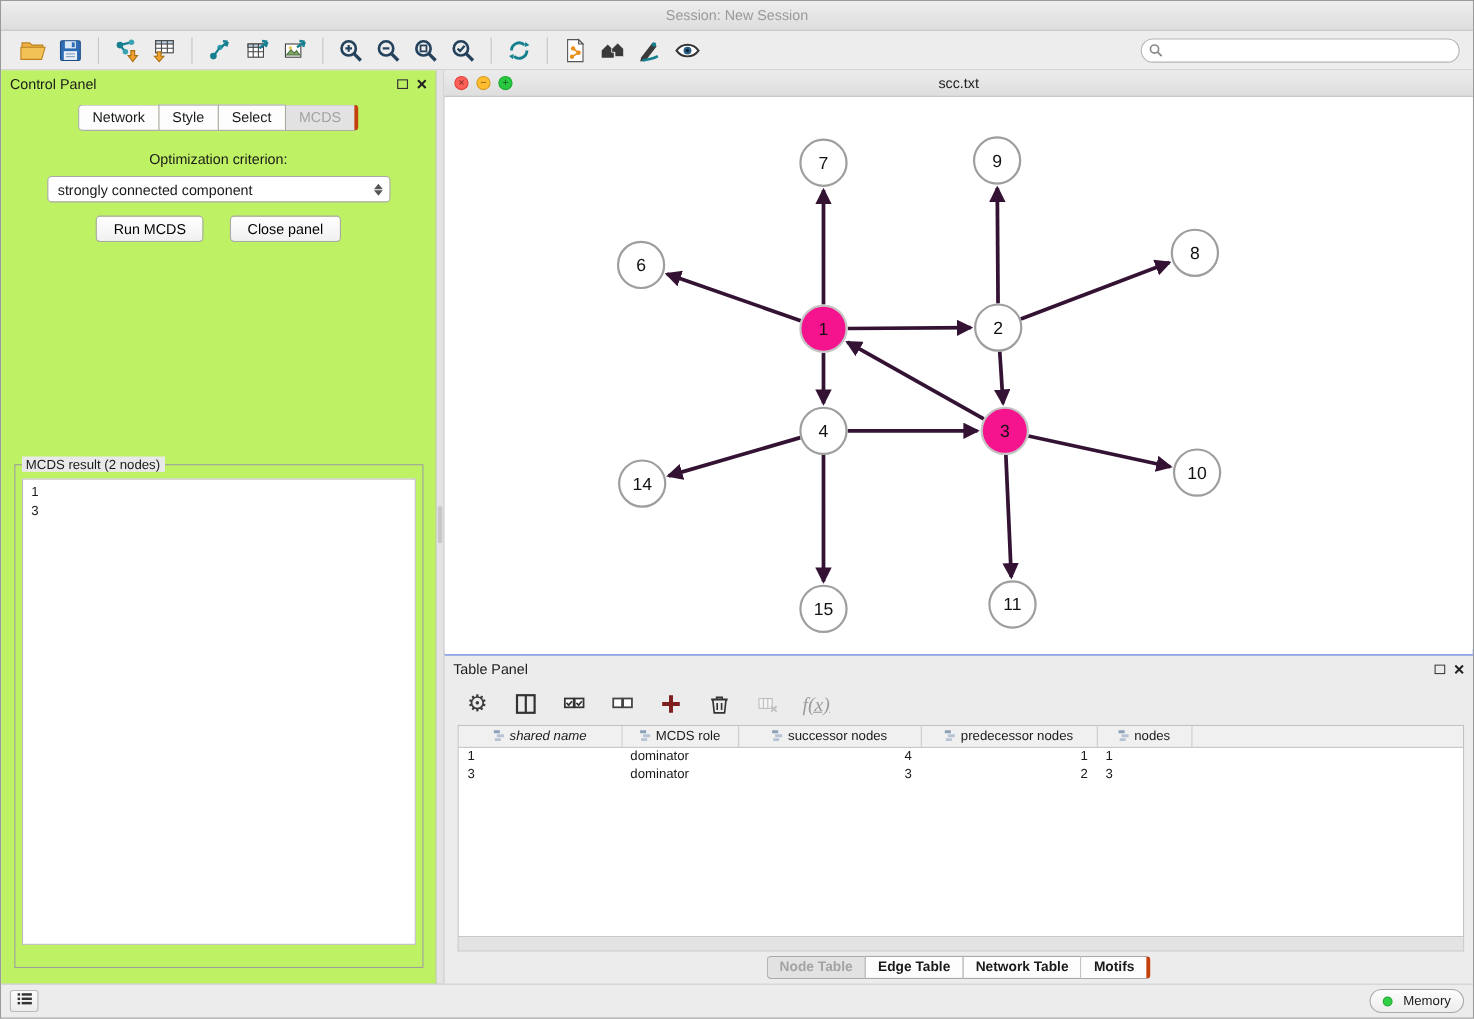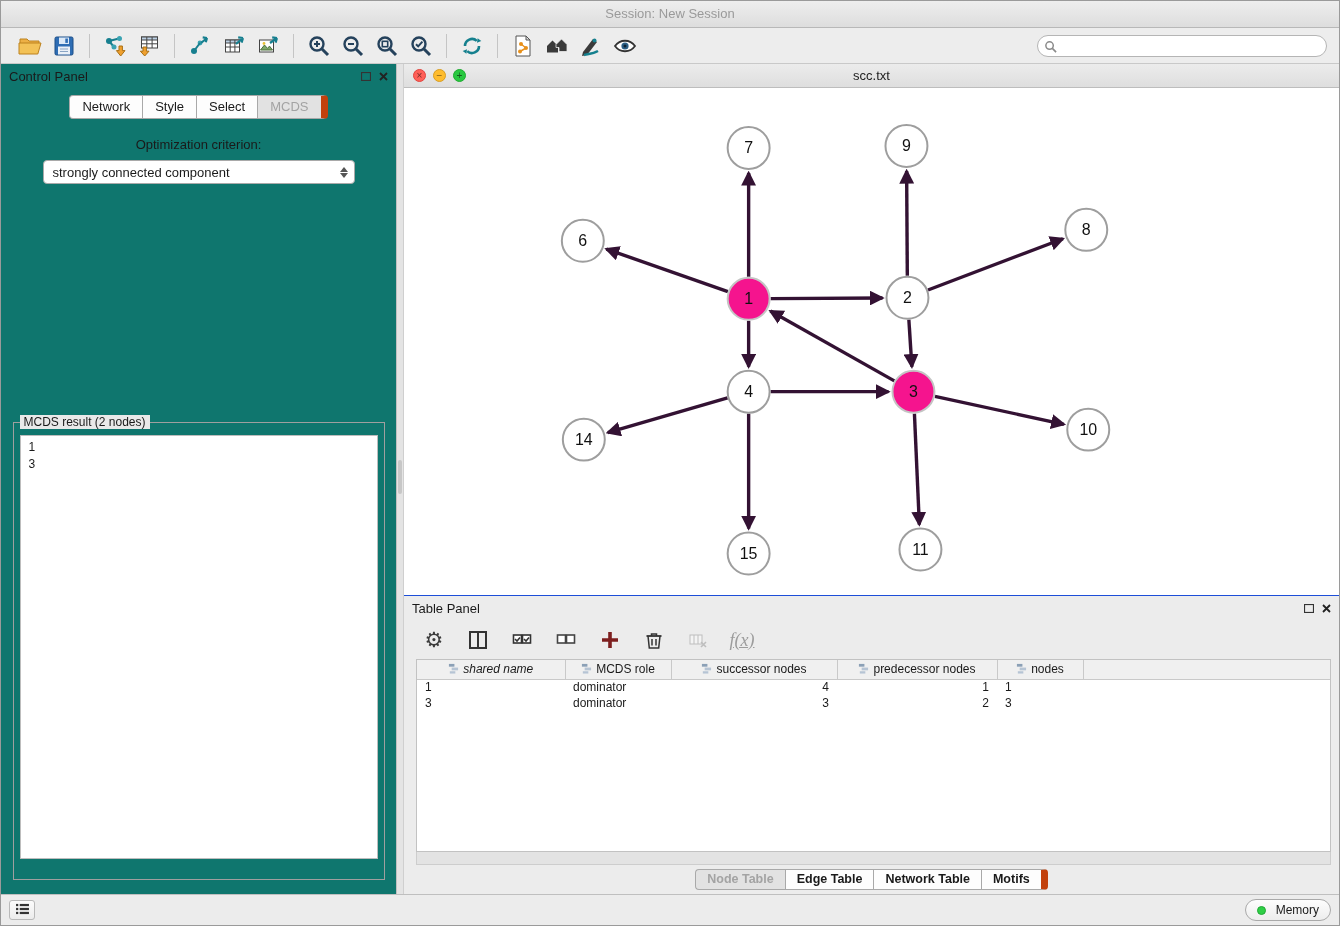--- a/index.html
+++ b/index.html
@@ -30,36 +30,36 @@
   .search-wrap input {
     width:290px; height:22px; border:1px solid #b5b5b5; border-radius:11px;
     padding:0 8px 0 24px; font-size:12px; background:#fff; outline:none;
     font-family:"Liberation Sans", sans-serif;
   }
   .search-mag { position:absolute; left:7px; top:4px; }
   
   .main { display:flex; height:830px; }
   
   .control-panel {
-    width:396px; background:#0f766e; border-right:1px solid #c0c0c0;
+    width:396px; background:#bef264; border-right:1px solid #c0c0c0;
     display:flex; flex-direction:column;
   }
   .panel-header {
     height:25px; display:flex; align-items:center; padding:0 8px;
     font-size:13px;
   }
   .panel-header .ph-title { flex:1; }
   .ph-icons { display:flex; gap:8px; align-items:center; }
   .tab-row { display:flex; justify-content:center; margin-top:6px; }
   .tab {
     font-size:13px; padding:3px 12px 4px; background:#fdfdfd;
     border:1px solid #a9a9a9; border-right:none; cursor:default;
   }
   .tab:first-child { border-top-left-radius:4px; border-bottom-left-radius:4px; }
-  .tab:last-child  { border-right:7px solid #c2410c; border-top-right-radius:4px; border-bottom-right-radius:4px; }
+  .tab:last-child  { border-right:4px solid #c2410c; border-top-right-radius:4px; border-bottom-right-radius:4px; }
   .tab.active { background:#e2e2e2; color:#a3a3a3; }
   .cp-content { flex:1; display:flex; flex-direction:column; align-items:center; padding-top:18px; }
   .opt-label { font-size:13px; margin-bottom:8px; }
   .dropdown {
     width:312px; height:24px; background:#fff; border:1px solid #a9a9a9;
     border-radius:4px; display:flex; align-items:center; padding:0 6px 0 9px;
     font-size:13px; cursor:default;
   }
   .dropdown .dd-text { flex:1; }
   .dd-arrows { display:flex; flex-direction:column; gap:1px; align-items:center; }
@@ -334,20 +334,24 @@
         <div class="tab active">MCDS</div>
       </div>
     <div class="cp-content">
       <div class="opt-label">Optimization criterion:</div>
       <div class="dropdown">
         <span class="dd-text">strongly connected component</span>
         <span class="dd-arrows">
             <i class="dd-up"></i>
             <i class="dd-down"></i>
           </span>
+      </div>
+      <div class="btn-row">
+        <button class="btn">Run MCDS</button>
+        <button class="btn">Close panel</button>
       </div>
       <div class="result-box">
         <div class="result-legend">MCDS result (2 nodes)</div>
         <div class="result-inner" id="mcds-results">
             <div>1</div>
             <div>3</div>
           </div>
       </div>
     </div>
   </aside>

